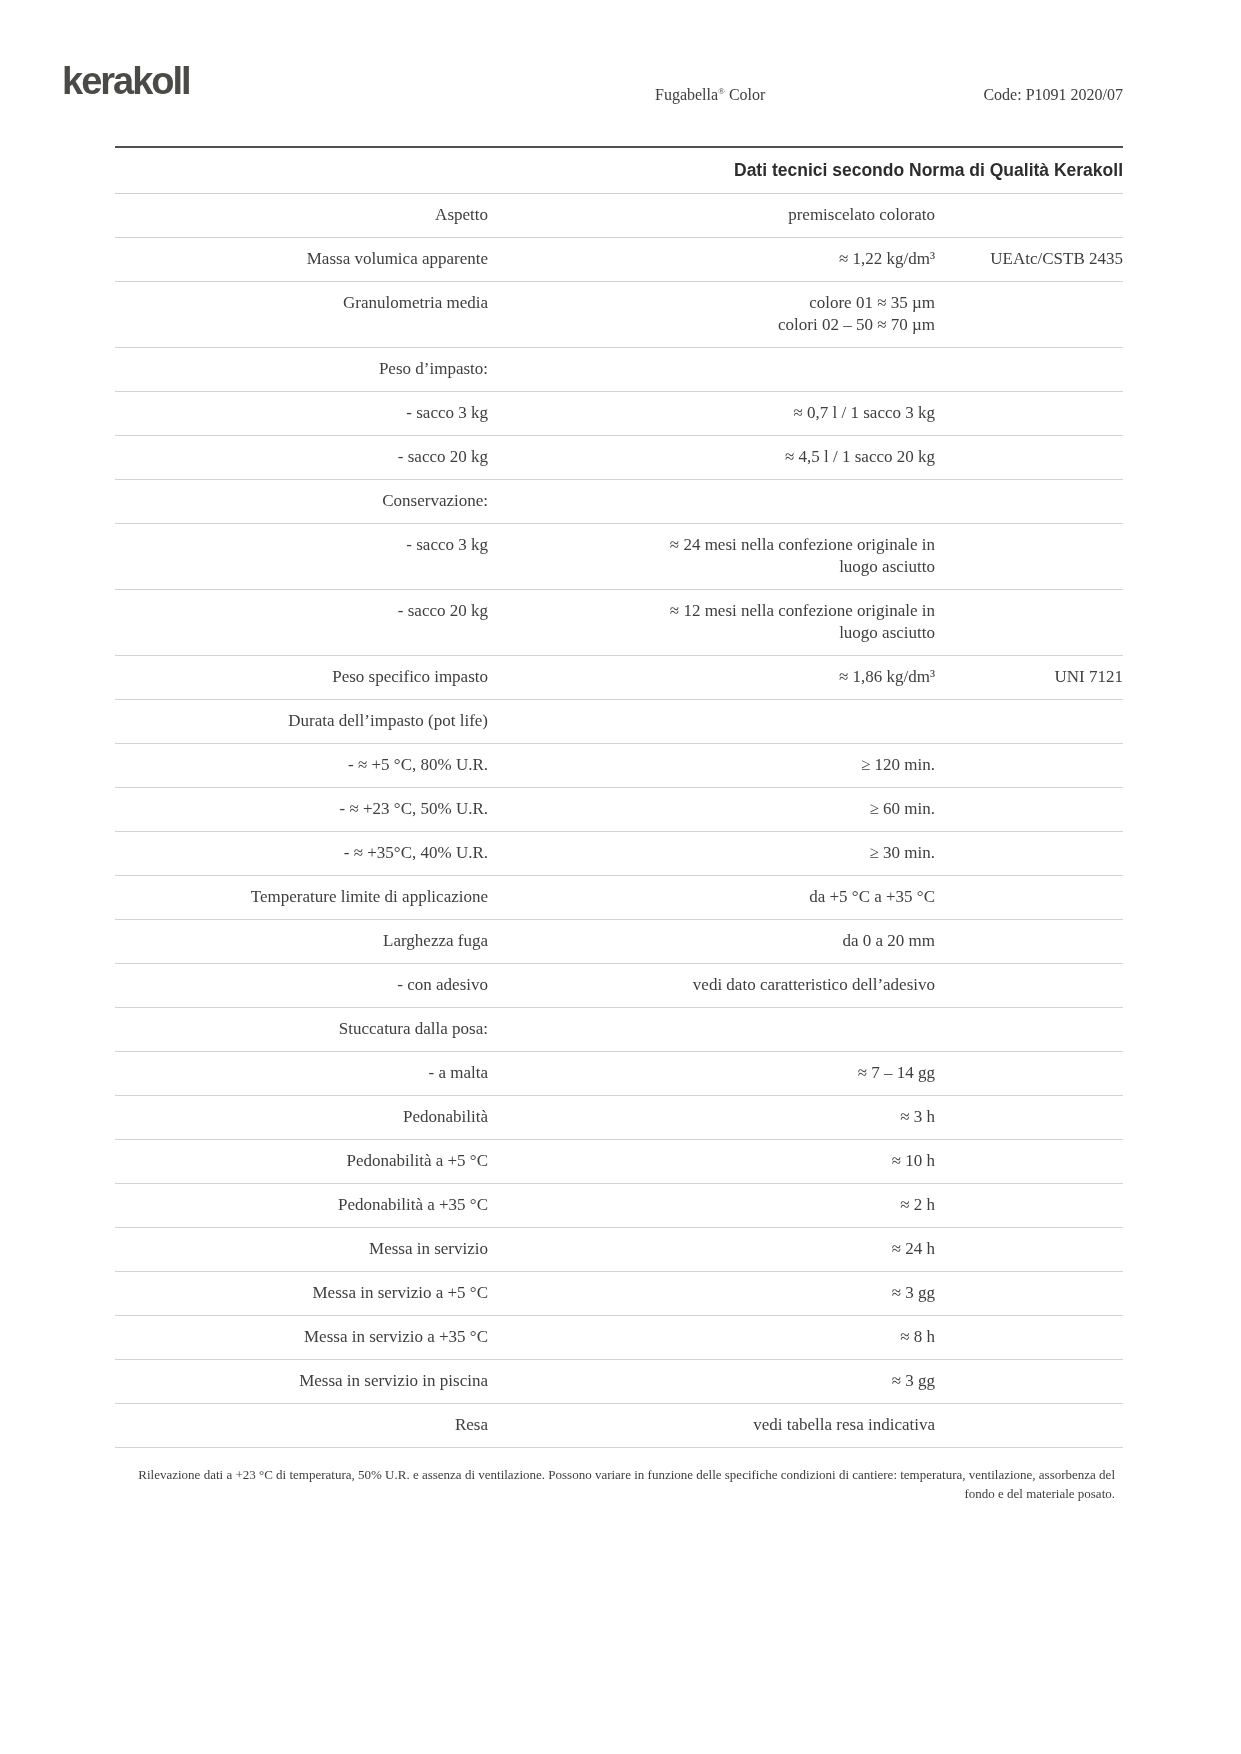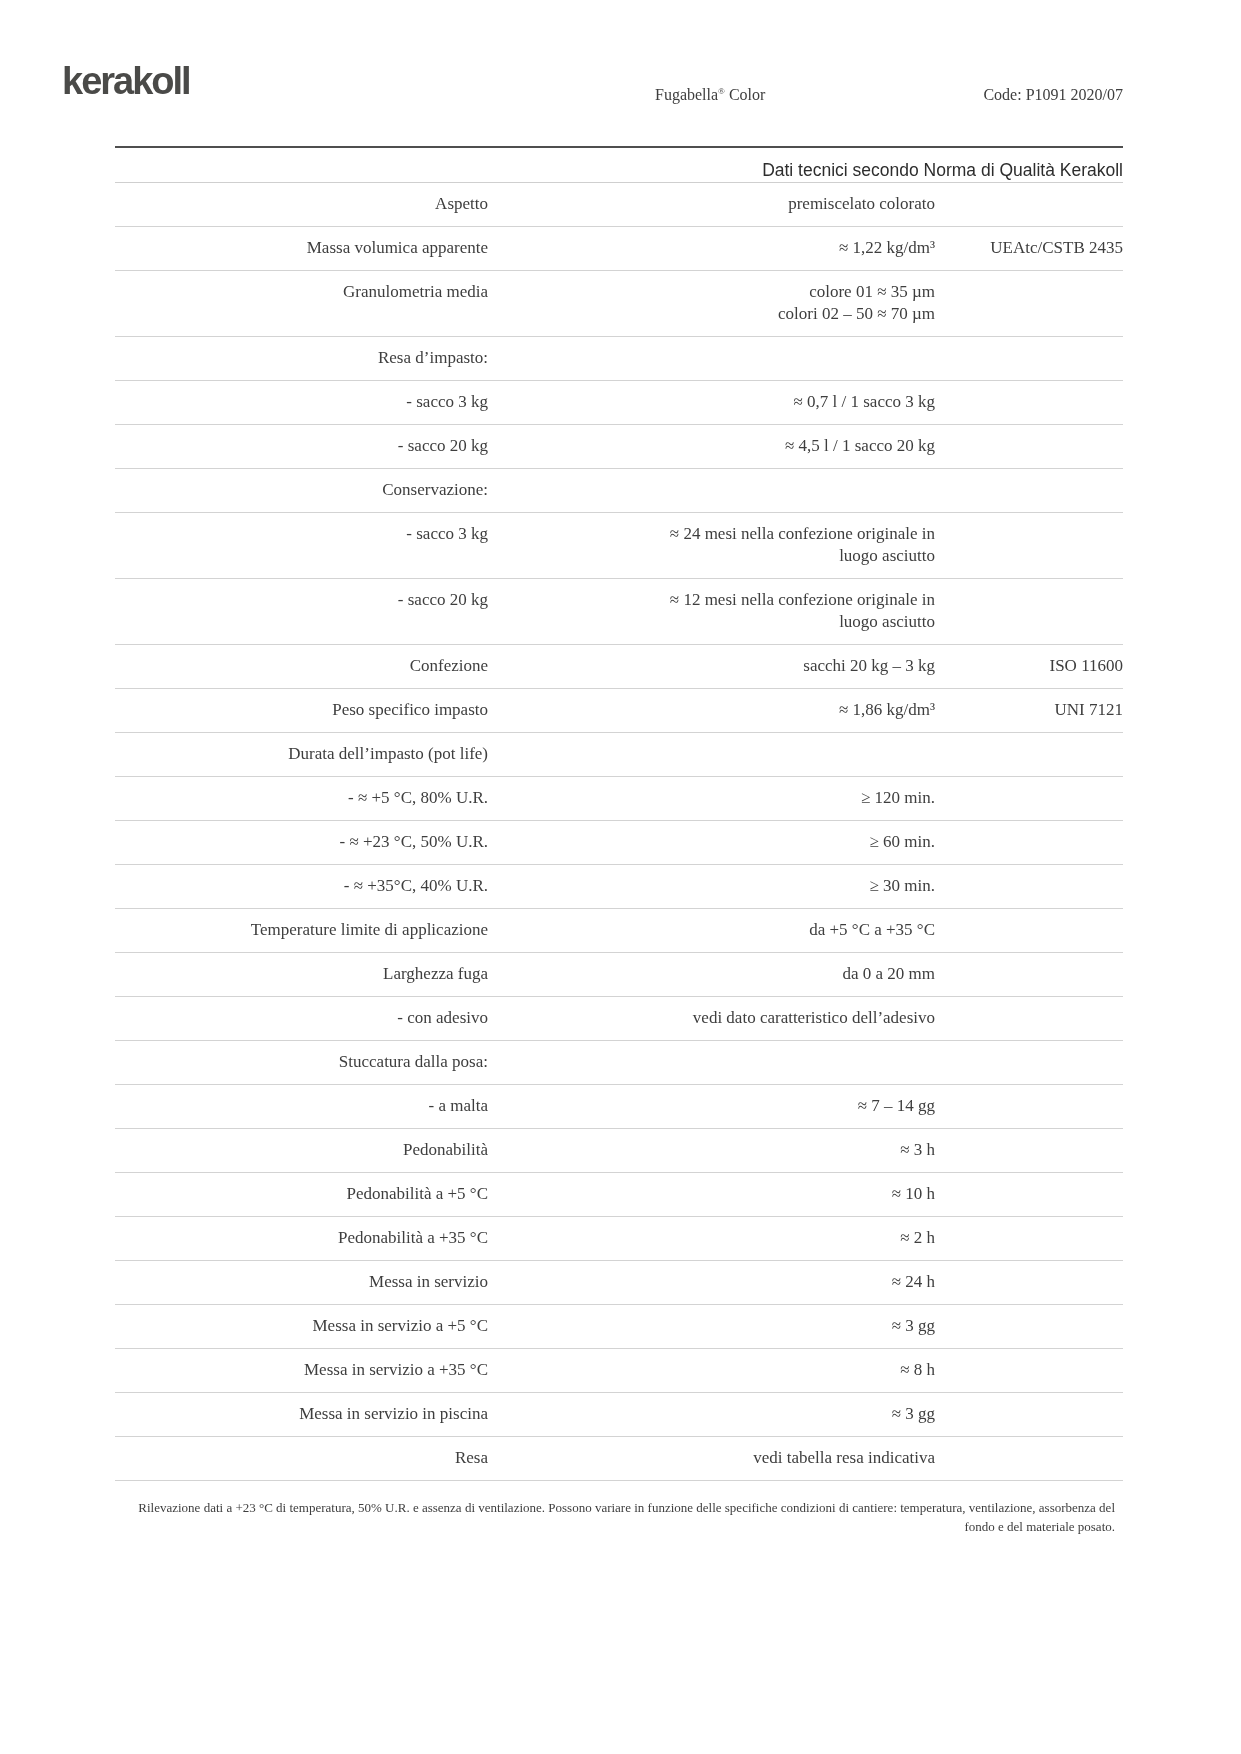--- a/index.html
+++ b/index.html
@@ -43,25 +43,25 @@
   }
   .content {
     position: absolute;
     left: 115px;
     top: 146px;
     width: 1008px;
   }
   .table { border-top: 2px solid #4f4f4f; }
   .title-row {
     font-family: "Liberation Sans", sans-serif;
-    font-weight: normal;
+    font-weight: bold;
     font-size: 17.5px;
     line-height: 22px;
     color: #2d2d2d;
-    padding: 11px 0 1px 12px;
+    padding: 11px 0 12px 12px;
     border-bottom: 1px solid #cfcfcf;
   }
   .row {
     display: grid;
     grid-template-columns: 373px 447px 1fr;
     border-bottom: 1px solid #d3d3d3;
   }
   .cell {
     padding: 10px 0 11px 12px;
     font-size: 17px;
@@ -105,21 +105,21 @@
             <div class="cell value">≈ 1,22 kg/dm³</div>
             <div class="cell norm">UEAtc/CSTB 2435</div>
           </div>
           <div class="row">
             <div class="cell label">Granulometria media</div>
             <div class="cell value">colore 01 ≈ 35 µm
 colori 02 – 50 ≈ 70 µm</div>
             <div class="cell norm"></div>
           </div>
           <div class="row">
-            <div class="cell label">Resa d’impasto:</div>
+            <div class="cell label">Peso d’impasto:</div>
             <div class="cell value"></div>
             <div class="cell norm"></div>
           </div>
           <div class="row">
             <div class="cell label">- sacco 3 kg</div>
             <div class="cell value">≈ 0,7 l / 1 sacco 3 kg</div>
             <div class="cell norm"></div>
           </div>
           <div class="row">
             <div class="cell label">- sacco 20 kg</div>
@@ -137,25 +137,20 @@
 luogo asciutto</div>
             <div class="cell norm"></div>
           </div>
           <div class="row">
             <div class="cell label">- sacco 20 kg</div>
             <div class="cell value">≈ 12 mesi nella confezione originale in
 luogo asciutto</div>
             <div class="cell norm"></div>
           </div>
           <div class="row">
-            <div class="cell label">Confezione</div>
-            <div class="cell value">sacchi 20 kg – 3 kg</div>
-            <div class="cell norm">ISO 11600</div>
-          </div>
-          <div class="row">
             <div class="cell label">Peso specifico impasto</div>
             <div class="cell value">≈ 1,86 kg/dm³</div>
             <div class="cell norm">UNI 7121</div>
           </div>
           <div class="row">
             <div class="cell label">Durata dell’impasto (pot life)</div>
             <div class="cell value"></div>
             <div class="cell norm"></div>
           </div>
           <div class="row">

